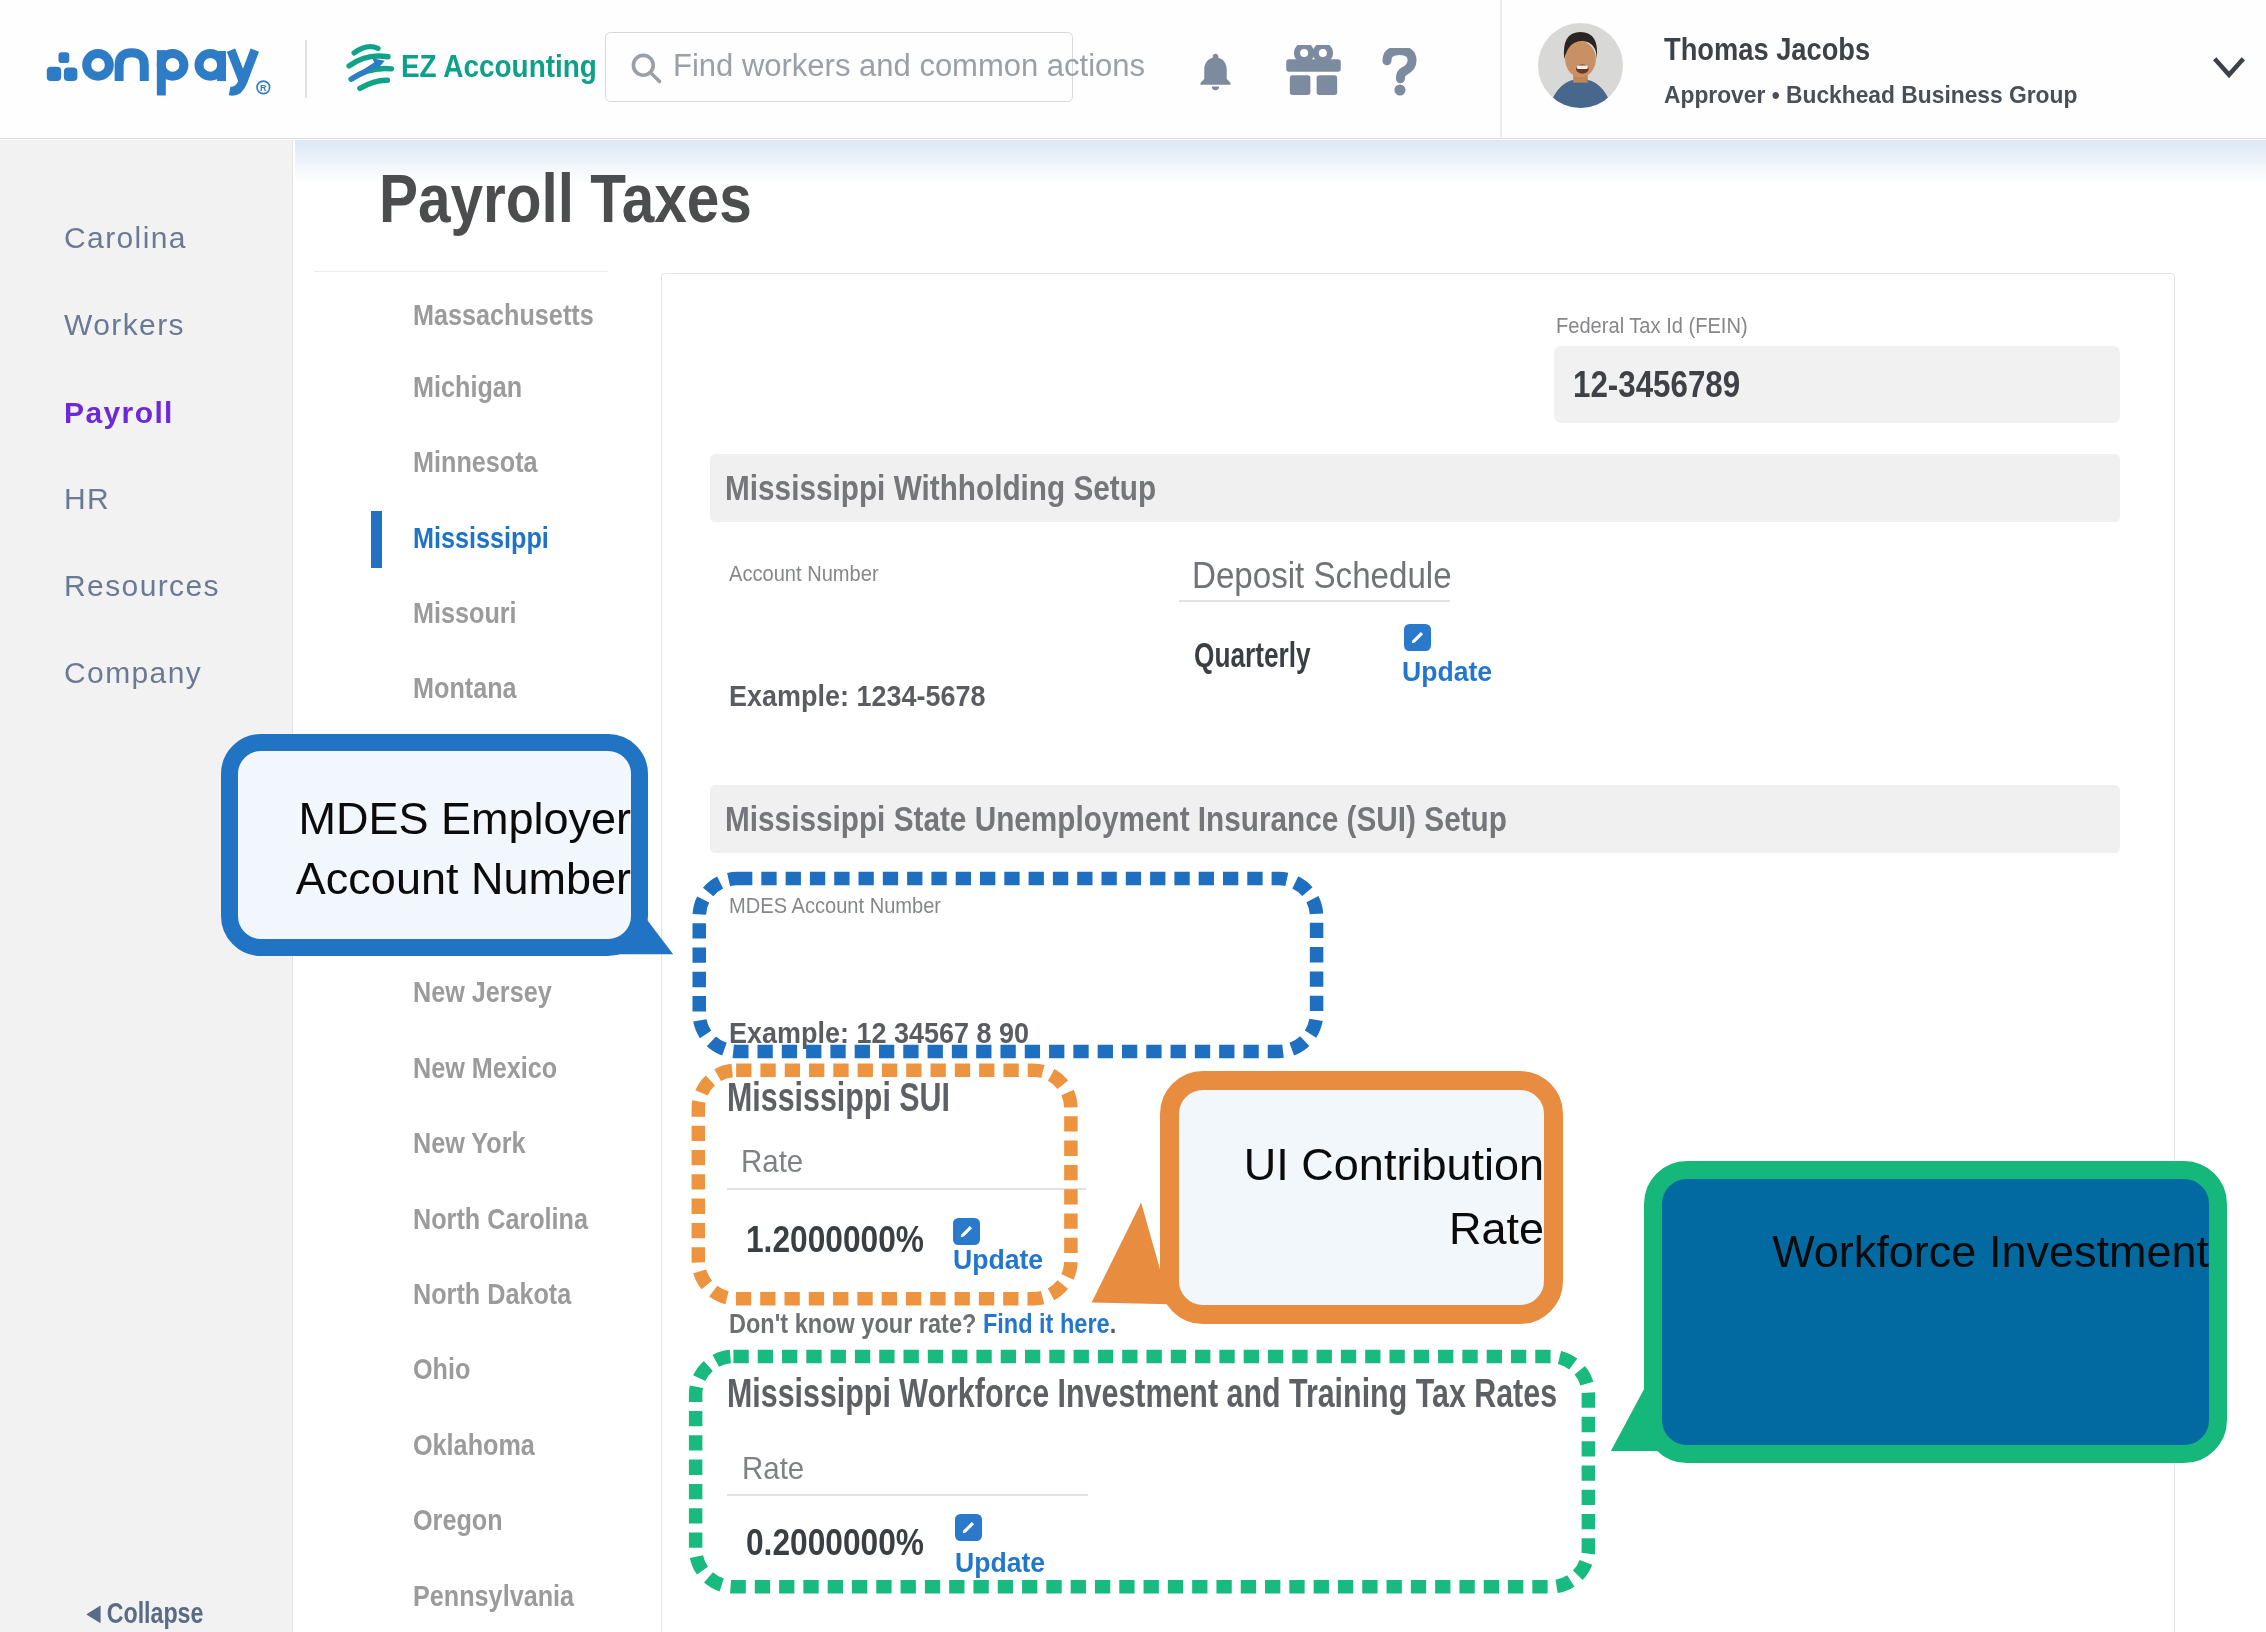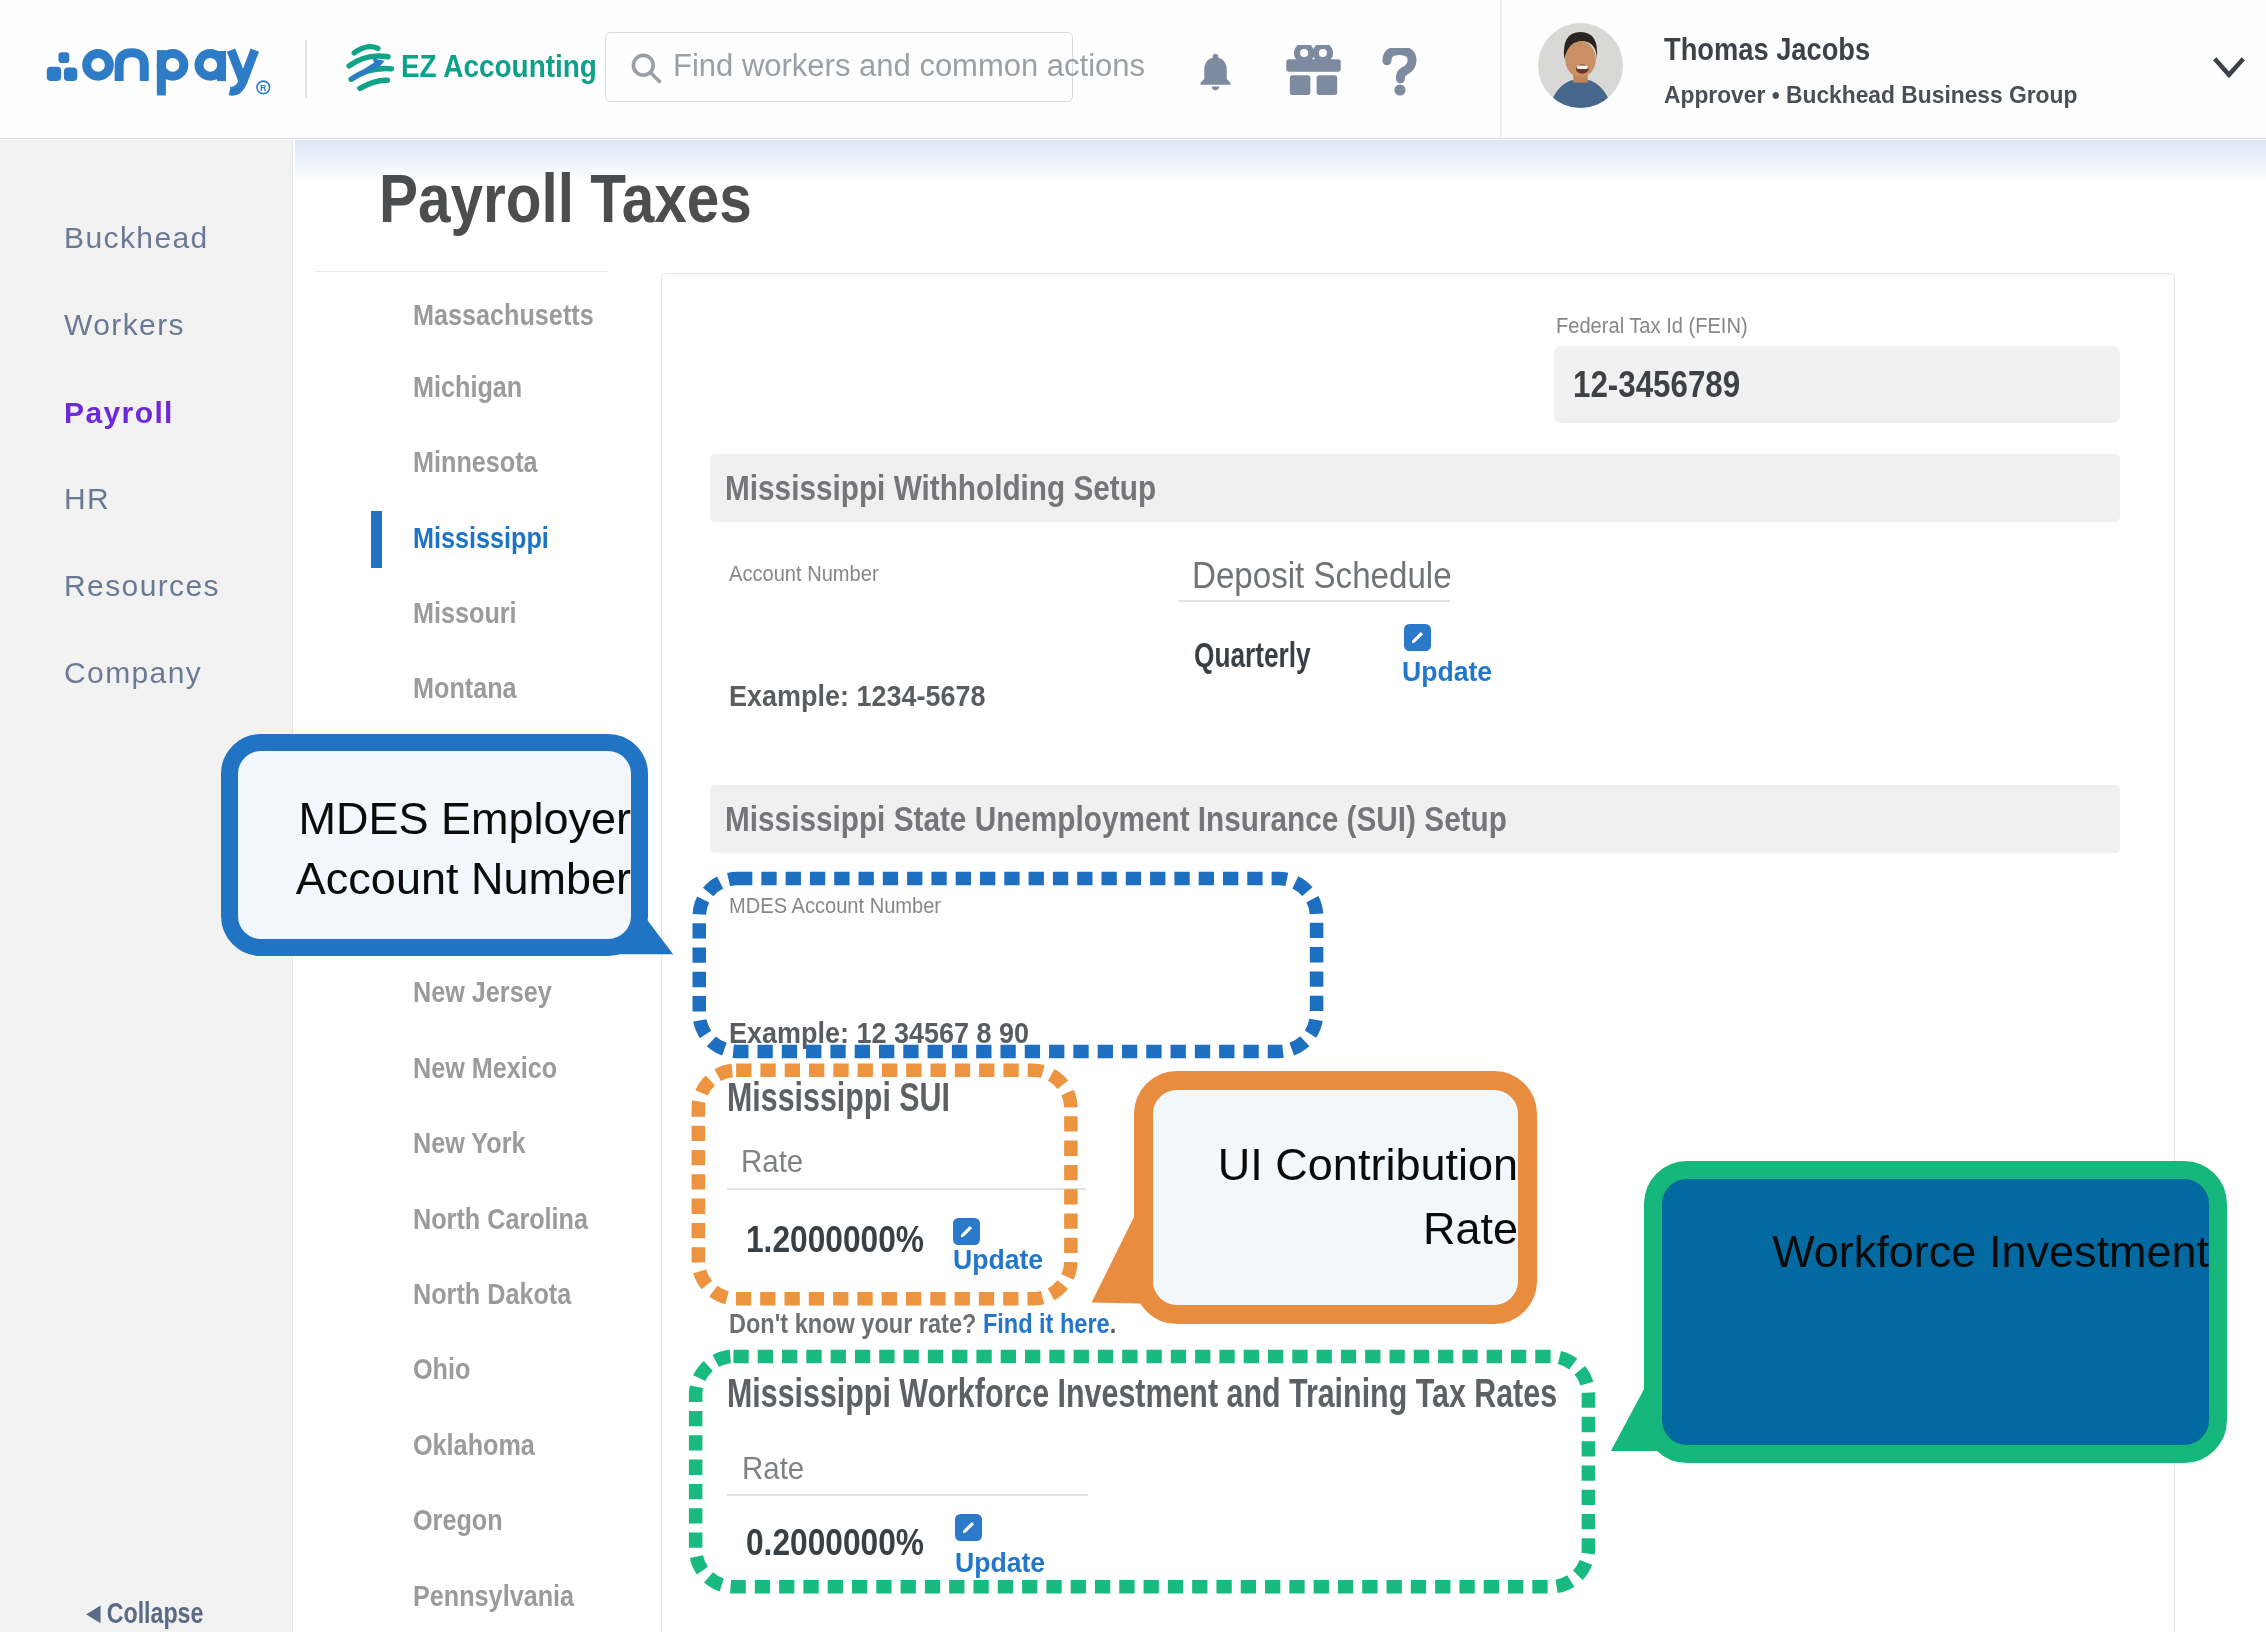--- a/index.html
+++ b/index.html
@@ -40,21 +40,21 @@
   .subh { position:absolute; font-size:36px; color:#707478; transform:translateY(-50%) scaleX(0.92); transform-origin:left center; white-space:nowrap; }
   .uline { position:absolute; height:1.8px; background:#e2e2e4; }
   .bigval { position:absolute; font-size:36px; font-weight:bold; color:#3a3f44; transform:translateY(-50%) scaleX(0.88); transform-origin:left center; white-space:nowrap; }
   .boldtitle { position:absolute; font-size:40px; font-weight:bold; color:#5d6165; transform:translateY(-50%) scaleX(0.76); transform-origin:left center; white-space:nowrap; }
   .upd { position:absolute; font-size:28px; font-weight:bold; color:#2277cd; transform:translateY(-50%) scaleX(0.95); transform-origin:left center; }
 
   
   .callout { position:absolute; background:#f1f7fc; border-radius:40px; z-index:20; }
   .callout .txt { position:absolute; left:0; right:0; text-align:right; font-size:45px; color:#0b0b0b; transform:translateY(-50%); white-space:nowrap; }
   #co-blue { left:221px; top:734px; width:427px; height:222px; border:17px solid #2173c4; }
-  #co-orange { left:1134px; top:1071px; width:403px; height:253px; border:19px solid #e88c3f; border-radius:43px; background:#f2f7fb; }
+  #co-orange { left:1160px; top:1071px; width:403px; height:253px; border:19px solid #e88c3f; border-radius:43px; background:#f2f7fb; }
   #co-green { left:1644px; top:1161px; width:583px; height:302px; border:18px solid #15b77b; border-radius:43px; background:#0369a1; }
   svg.lay { position:absolute; left:0; top:0; z-index:15; }
 </style>
 </head>
 <body>
 
 <div id="grad"></div>
 
 <div id="states">
   <div id="selbar"></div>
@@ -143,21 +143,21 @@
 </div>
 <div class="callout" id="co-orange">
   <div class="txt" style="top:75px;">UI Contribution</div>
   <div class="txt" style="top:139px;">Rate</div>
 </div>
 <div class="callout" id="co-green">
   <div class="txt" style="top:73px;">Workforce Investment</div>
 </div>
 
 <div id="sidebar">
-  <div class="nav" style="top:98px;">Buckhead</div>
+  <div class="nav" style="top:98px;">Carolina</div>
   <div class="nav" style="top:185px;">Workers</div>
   <div class="nav" style="top:273px; color:#6d28d9; font-weight:bold;">Payroll</div>
   <div class="nav" style="top:359px;">HR</div>
   <div class="nav" style="top:446px;">Resources</div>
   <div class="nav" style="top:533px;">Company</div>
   <div id="collapse"><span style="font-size:21.6px; position:relative; top:-2.7px;">◀</span> Collapse</div>
 </div>
 
 <div id="header">
   <div id="hdr-div1"></div>

